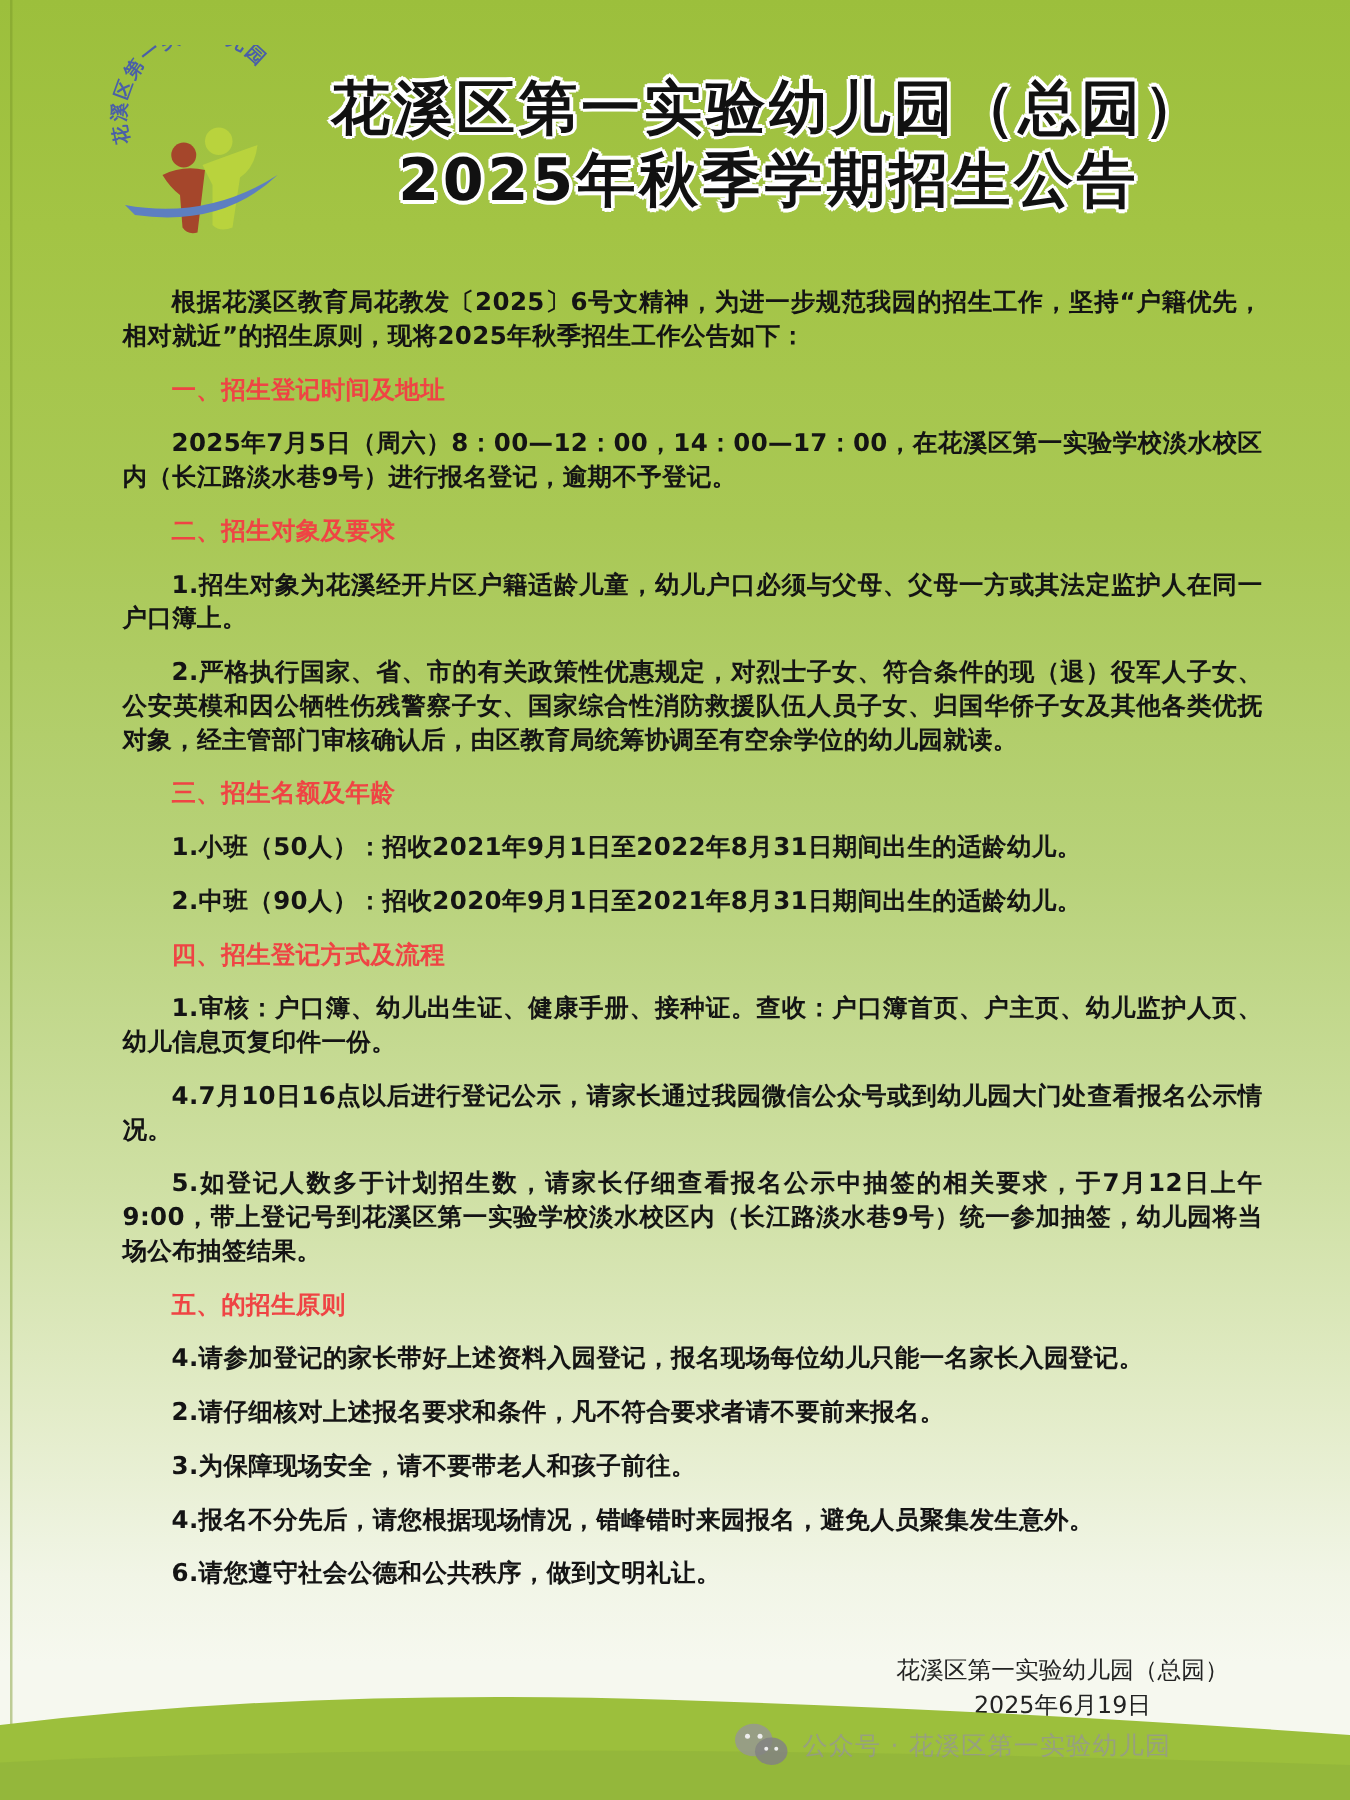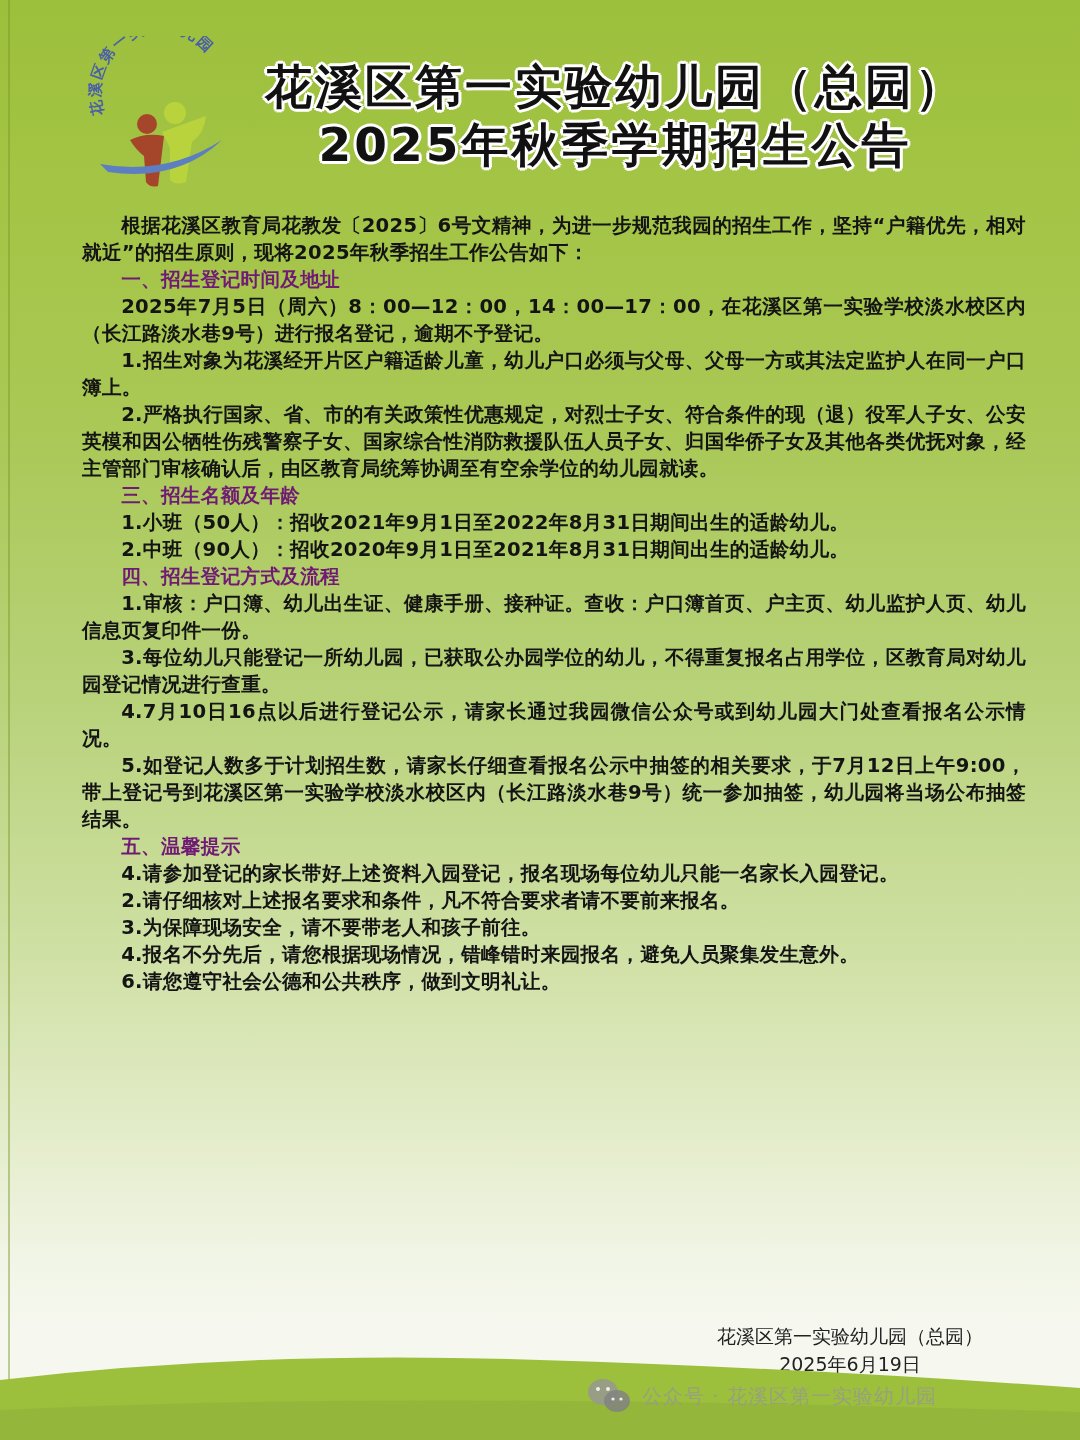--- a/index.html
+++ b/index.html
@@ -17,22 +17,22 @@
     font-family: "DejaVu Sans", sans-serif; font-weight:bold;
     color:#111; font-size:47px; line-height:58px; letter-spacing:3px;
     text-shadow: 0 0 2px #fff, 0 0 2px #fff, 2px 2px 0 #fff, -2px -2px 0 #fff, 2px -2px 0 #fff, -2px 2px 0 #fff, 3px 0 0 #fff, -3px 0 0 #fff, 0 3px 0 #fff, 0 -3px 0 #fff;
   }
   .content {
     position:absolute; left:82px; top:212px; width:944px;
     font-family: "DejaVu Sans", sans-serif; font-weight:bold;
     color:#141414; font-size:19.6px; line-height:27px; letter-spacing:0.3px;
     text-align: justify;
   }
-  .content p { margin:0; text-indent:2em; }
-  .content .sec { color:#701a75; text-indent:2em; }
+  .content p { margin:16px; text-indent:2em; }
+  .content .sec { color:#ef4444; text-indent:2em; }
   .sign {
     position:absolute; left:660px; top:1322px; width:380px; text-align:center;
     font-family:"DejaVu Sans", sans-serif; color:#222; font-size:19px; line-height:28px;
   }
   .hill { position:absolute; left:0; bottom:0; width:1080px; height:90px; }
   .watermark {
     position:absolute; left:586px; top:1373px; height:46px; display:flex; align-items:center;
     font-family:"DejaVu Sans", sans-serif; color:rgba(150,150,150,0.75); font-size:20px; letter-spacing:1px;
   }
   .watermark .wx { width:46px; height:40px; margin-right:10px; }
@@ -65,34 +65,34 @@
   <div>花溪区第一实验幼儿园（总园）</div>
   <div>2025年秋季学期招生公告</div>
 </div>
 
 <div class="content">
   <p>根据花溪区教育局花教发〔2025〕6号文精神，为进一步规范我园的招生工作，坚持“户籍优先，相对就近”的招生原则，现将2025年秋季招生工作公告如下：</p>
 
   <p class="sec">一、招生登记时间及地址</p>
   <p>2025年7月5日（周六）8：00—12：00，14：00—17：00，在花溪区第一实验学校淡水校区内（长江路淡水巷9号）进行报名登记，逾期不予登记。</p>
 
+  <p class="sec">二、招生对象及要求</p>
   <p>1.招生对象为花溪经开片区户籍适龄儿童，幼儿户口必须与父母、父母一方或其法定监护人在同一户口簿上。</p>
   <p>2.严格执行国家、省、市的有关政策性优惠规定，对烈士子女、符合条件的现（退）役军人子女、公安英模和因公牺牲伤残警察子女、国家综合性消防救援队伍人员子女、归国华侨子女及其他各类优抚对象，经主管部门审核确认后，由区教育局统筹协调至有空余学位的幼儿园就读。</p>
 
   <p class="sec">三、招生名额及年龄</p>
   <p>1.小班（50人）：招收2021年9月1日至2022年8月31日期间出生的适龄幼儿。</p>
   <p>2.中班（90人）：招收2020年9月1日至2021年8月31日期间出生的适龄幼儿。</p>
 
   <p class="sec">四、招生登记方式及流程</p>
   <p>1.审核：户口簿、幼儿出生证、健康手册、接种证。查收：户口簿首页、户主页、幼儿监护人页、幼儿信息页复印件一份。</p>
-  <p>3.每位幼儿只能登记一所幼儿园，已获取公办园学位的幼儿，不得重复报名占用学位，区教育局对幼儿园登记情况进行查重。</p>
   <p>4.7月10日16点以后进行登记公示，请家长通过我园微信公众号或到幼儿园大门处查看报名公示情况。</p>
   <p>5.如登记人数多于计划招生数，请家长仔细查看报名公示中抽签的相关要求，于7月12日上午9:00，带上登记号到花溪区第一实验学校淡水校区内（长江路淡水巷9号）统一参加抽签，幼儿园将当场公布抽签结果。</p>
 
-  <p class="sec">五、温馨提示</p>
+  <p class="sec">五、的招生原则</p>
   <p>4.请参加登记的家长带好上述资料入园登记，报名现场每位幼儿只能一名家长入园登记。</p>
   <p>2.请仔细核对上述报名要求和条件，凡不符合要求者请不要前来报名。</p>
   <p>3.为保障现场安全，请不要带老人和孩子前往。</p>
   <p>4.报名不分先后，请您根据现场情况，错峰错时来园报名，避免人员聚集发生意外。</p>
   <p>6.请您遵守社会公德和公共秩序，做到文明礼让。</p>
 </div>
 
 <div class="sign">
   <div>花溪区第一实验幼儿园（总园）</div>
   <div>2025年6月19日</div>

